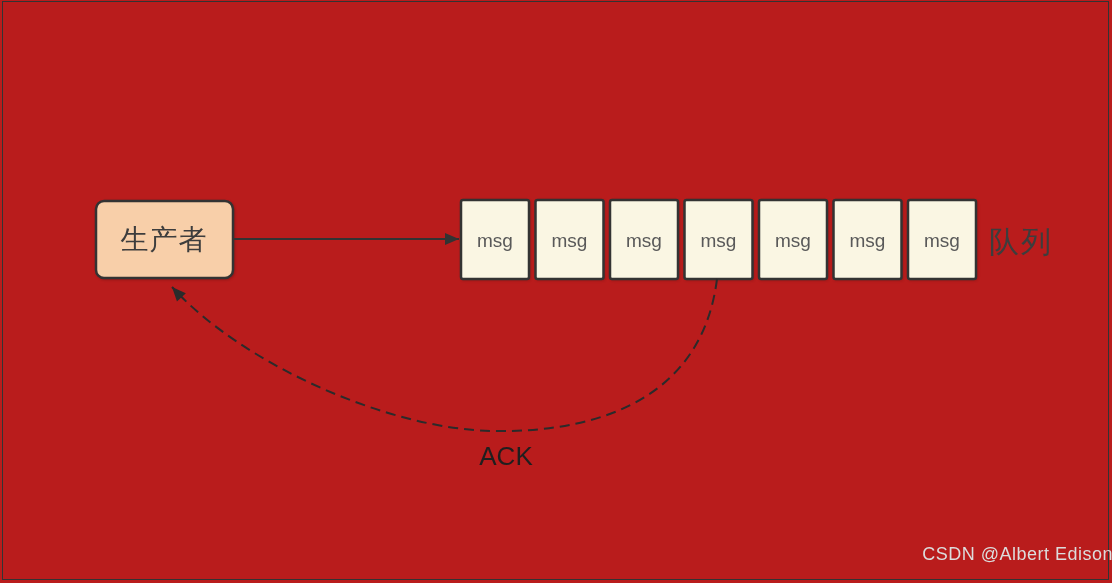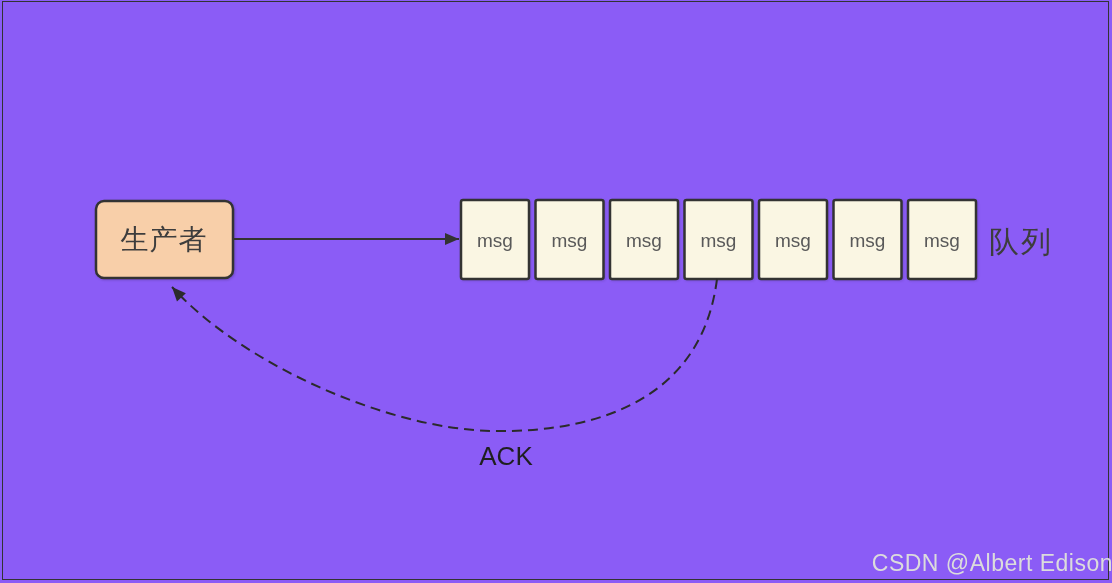--- a/index.html
+++ b/index.html
@@ -5,21 +5,21 @@
   html, body {
     margin: 0;
     padding: 0;
     background: #ffffff;
     font-family: "Liberation Sans", "DejaVu Sans", sans-serif;
   }
   .stage {
     position: relative;
     width: 1112px;
     height: 583px;
-    background: #8b5cf6;
+    background: #b91c1c;
     overflow: hidden;
   }
   .frame {
     position: absolute;
     left: 2px;
     top: 1px;
     right: 3px;
     bottom: 3px;
     border: 1px solid var(--frame, #333);
     pointer-events: none;
@@ -66,22 +66,22 @@
   }
   .ack-curve {
     stroke: #2b2b2b;
     stroke-width: 2;
     fill: none;
     stroke-dasharray: 10 6;
   }
   .watermark {
     position: absolute;
     right: -1px;
-    bottom: 6px;
-    font-size: 23px;
+    bottom: 18px;
+    font-size: 18px;
     color: var(--watermark, #dcdcdc);
     letter-spacing: 0.5px;
     white-space: nowrap;
     margin-left: 20px;
   }
 </style>
 </head>
 <body>
 
 <div class="stage">

